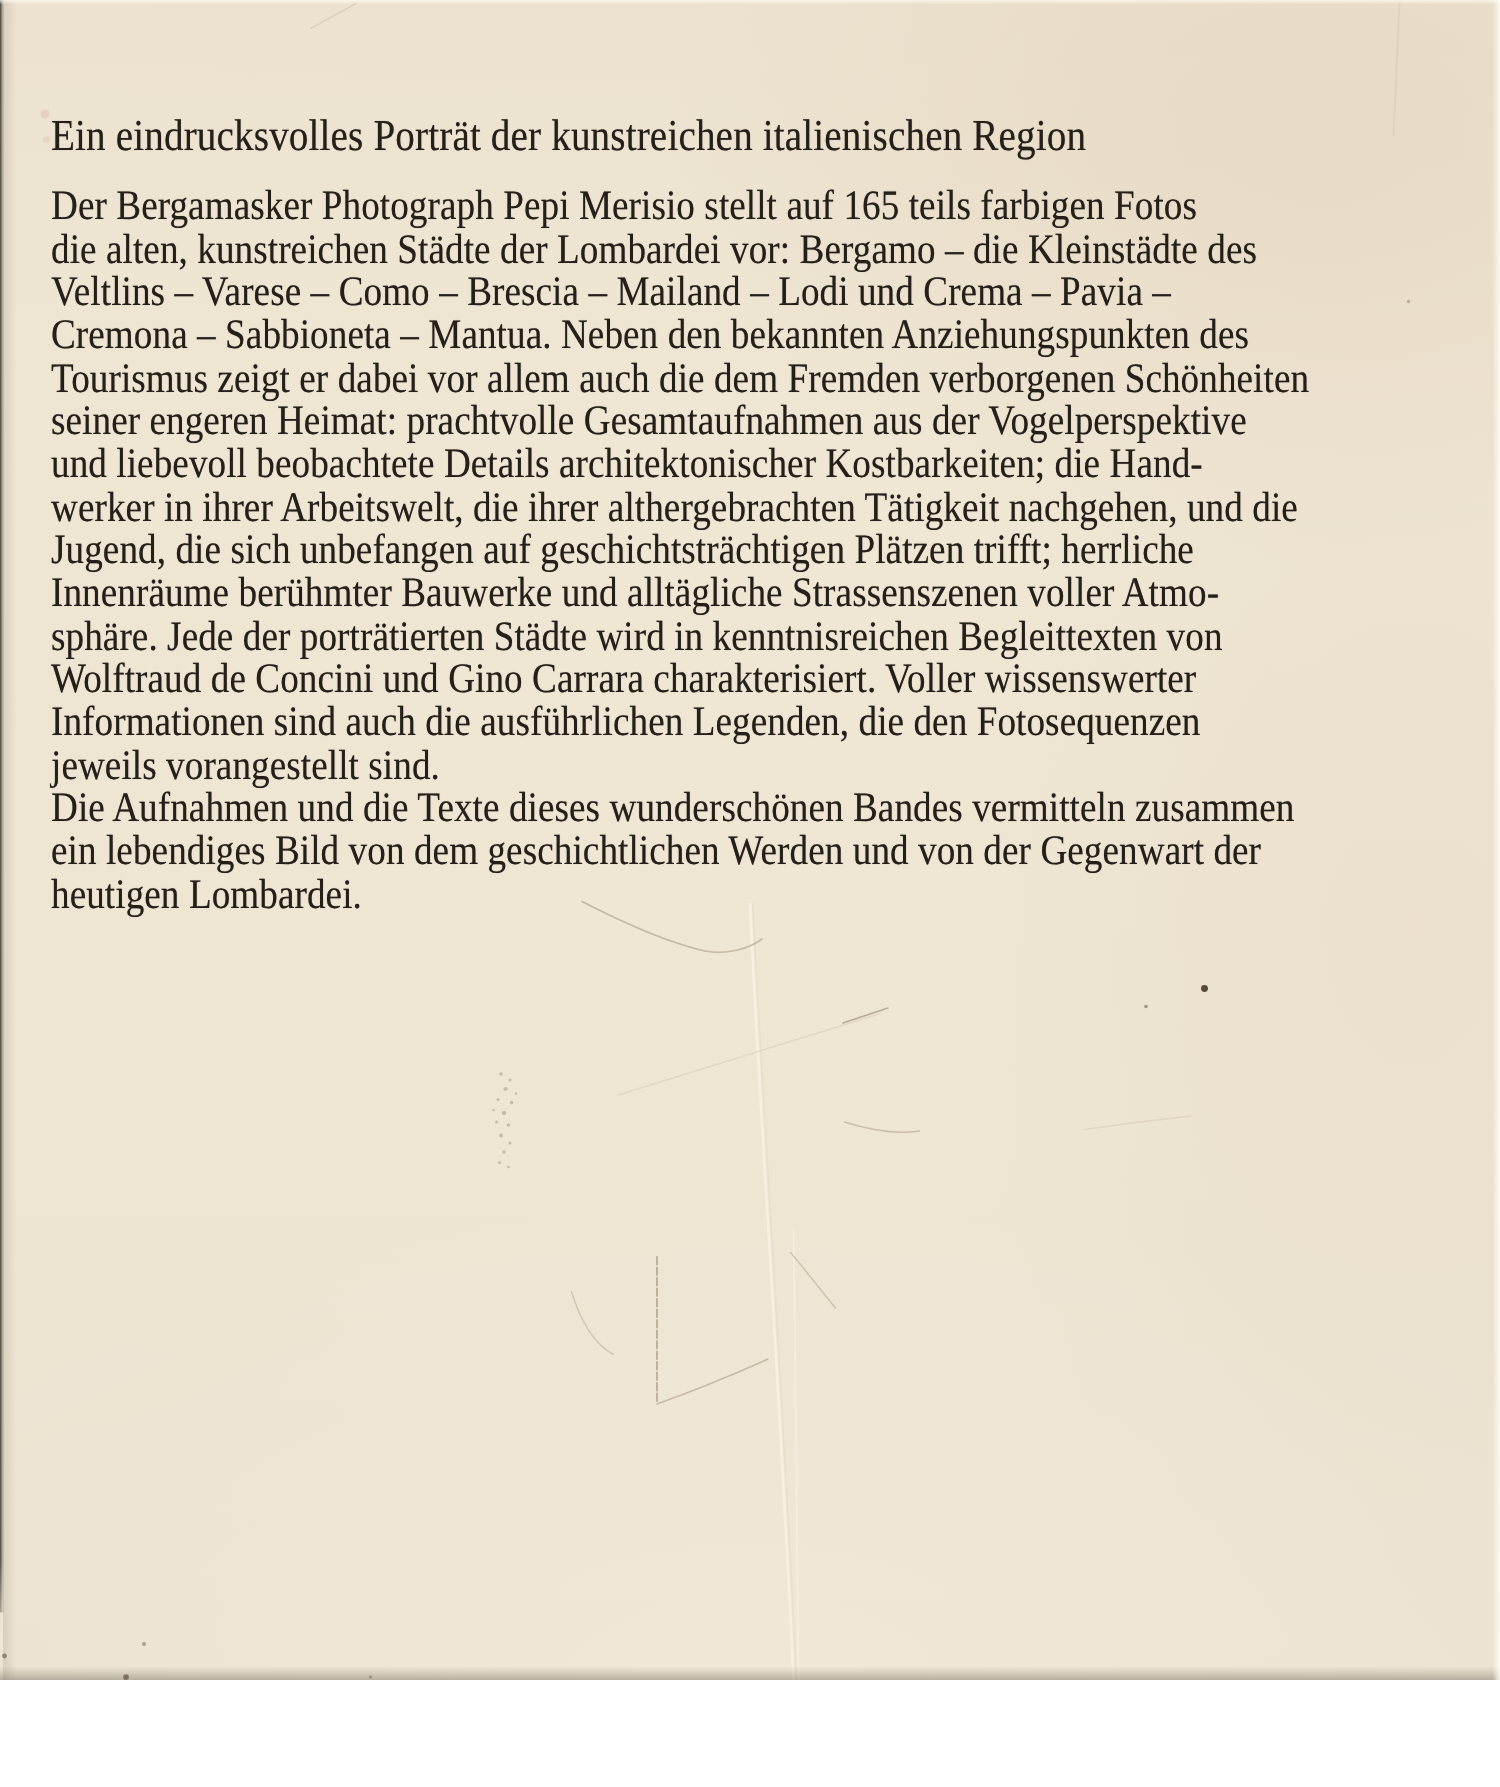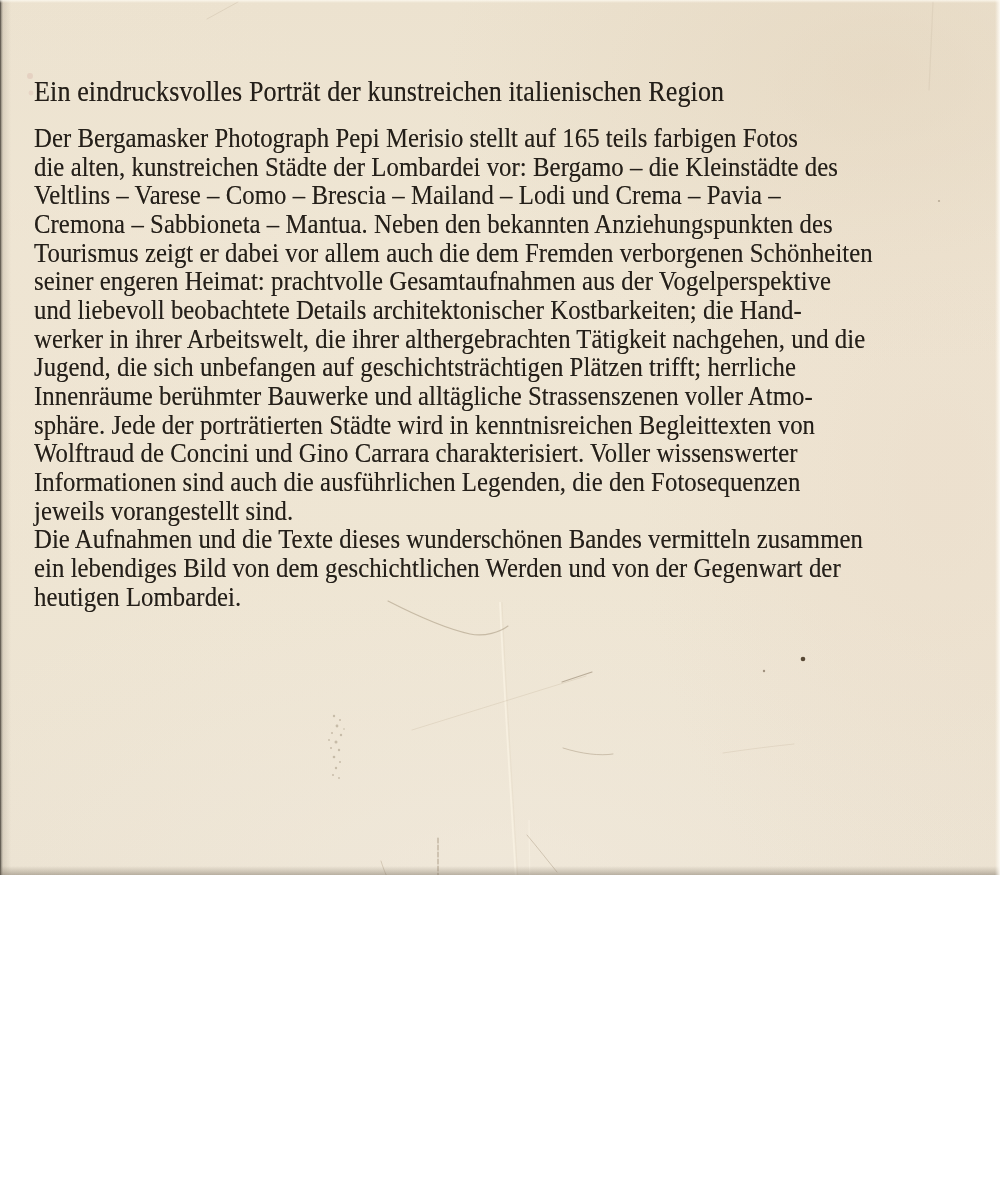--- a/index.html
+++ b/index.html
@@ -2,21 +2,21 @@
 <html lang="de" style="--paper: #efe6d4; --ink: #241f19;"><head>
 <meta charset="utf-8">
 <style>
   :root{
     --paper:#efe6d4;
     --ink:#241f19;
   }
   html,body{margin:0;padding:0;background:#fff;}
   .page{
     position:relative;
-    width:1000px;height:875px;
+    width:1000px;height:1120px;
     overflow:hidden;
     background-color:var(--paper);
     background-image:
       radial-gradient(620px 420px at 88% 8%, rgba(224,208,184,0.45), rgba(224,208,184,0) 70%),
       radial-gradient(420px 680px at 94% 55%, rgba(233,216,198,0.40), rgba(233,216,198,0) 72%),
       radial-gradient(520px 700px at 2% 38%, rgba(238,228,210,0.55), rgba(238,228,210,0) 70%),
       radial-gradient(900px 480px at 50% 101%, rgba(244,237,225,0.50), rgba(244,237,225,0) 72%),
       linear-gradient(180deg,#ece2cf 0%,#efe6d4 28%,#eee5d3 68%,#ebe2d1 100%);
     font-family:"Liberation Serif","DejaVu Serif",serif;
     color:var(--ink);

